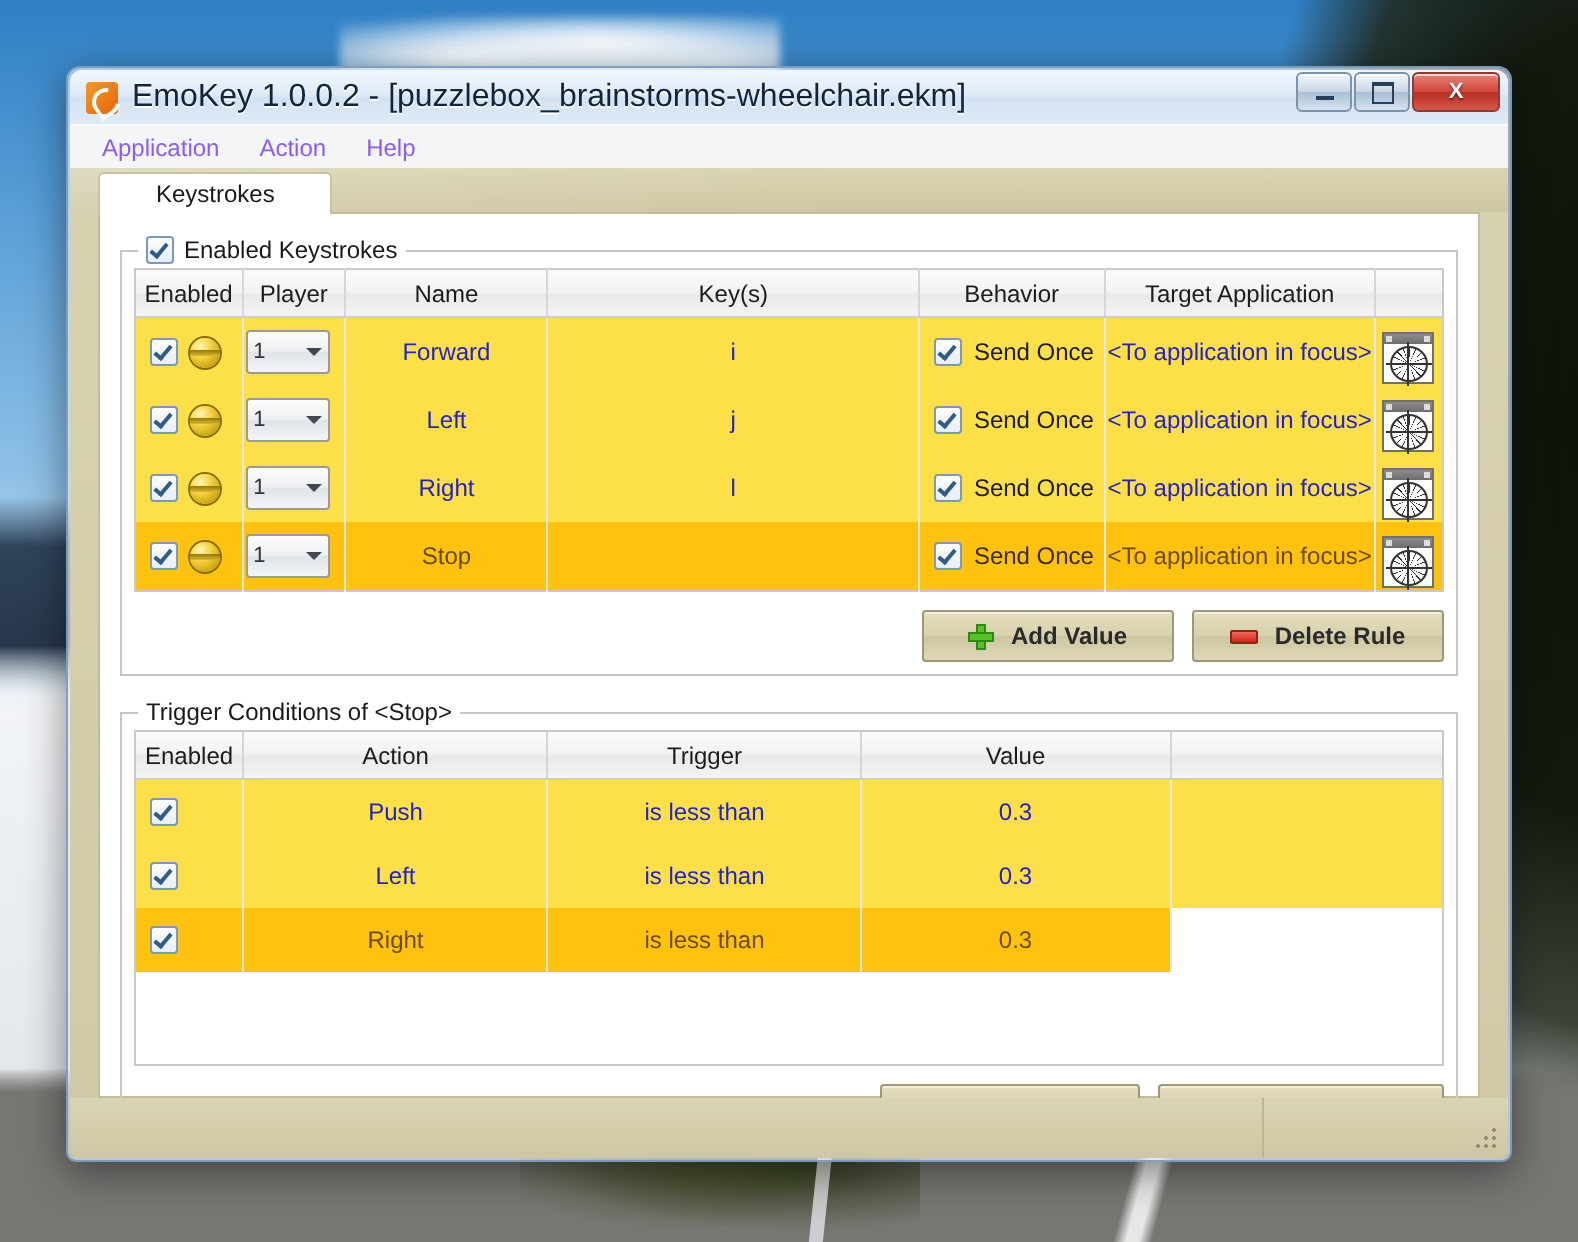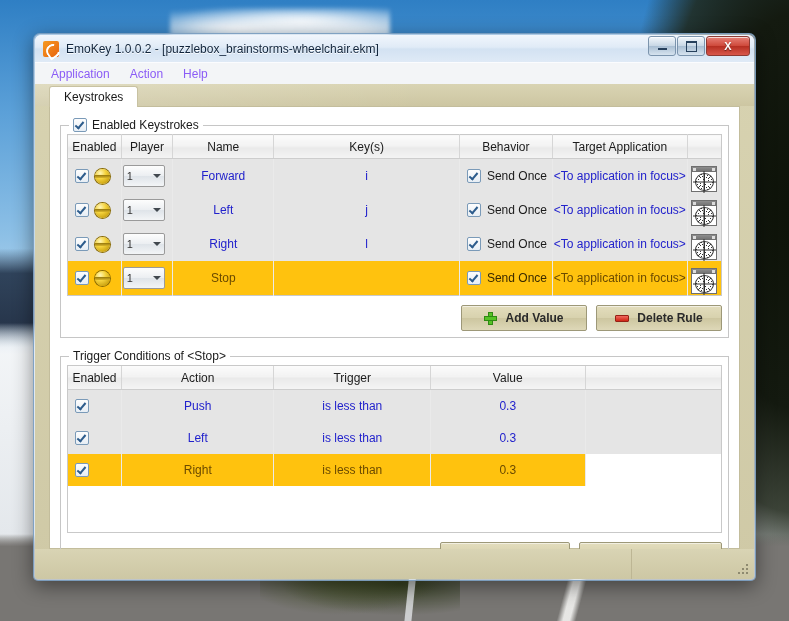--- a/index.html
+++ b/index.html
@@ -53,21 +53,21 @@
   #titlebar{
     height:27px;position:relative;
     background:linear-gradient(to bottom,#f1f6fc 0%, #e0ebf7 45%, #d3e2f2 52%, #dfeaf6 100%);
     border-bottom:1px solid rgba(255,255,255,.7);
     display:flex;align-items:center;
   }
   #appicon{width:16px;height:16px;margin-left:8px;border-radius:2px;
     background:linear-gradient(135deg,#f59a22,#e8630f);position:relative;flex:0 0 auto;}
   #appicon:after{content:"";position:absolute;left:3px;top:3px;width:10px;height:10px;
     border-radius:50% 50% 50% 0;border:2px solid #fff;border-right-color:transparent;transform:rotate(-35deg);}
-  #wintitle{margin-left:7px;font-size:12px;color:#10243b;text-shadow:0 1px 0 rgba(255,255,255,.9);
+  #wintitle{margin-left:7px;font-size:16px;color:#10243b;text-shadow:0 1px 0 rgba(255,255,255,.9);
     white-space:nowrap;overflow:hidden;}
   #wincontrols{position:absolute;right:4px;top:1px;display:flex;gap:1px;}
   .wbtn{width:26px;height:18px;border:1px solid #7b94ad;border-radius:3px;
     background:linear-gradient(to bottom,#f3f7fb,#c9d8e6 48%,#aabfd3 52%,#d6e3ef);
     display:flex;align-items:center;justify-content:center;font-size:11px;color:#26405c;
     box-shadow:0 1px 0 rgba(255,255,255,.7) inset;}
   .wbtn.close{width:42px;border-color:#8d3a33;
     background:linear-gradient(to bottom,#e88177,#cf4a3c 48%,#b62f22 52%,#d8574a);
     color:#fff;font-weight:bold;text-shadow:0 1px 1px rgba(0,0,0,.5);}
   .wglyph-min{display:block;width:9px;height:2px;background:#26405c;margin-top:6px;}
@@ -78,21 +78,21 @@
     display:flex;align-items:center;padding-left:6px;}
   .menuitem{font-size:12px;color:#8b5cf6;padding:3px 10px;}
 
   
   #client{position:absolute;left:0;right:0;top:49px;bottom:0;
     background:linear-gradient(to bottom,#d7d2b0 0%,#cfc9a6 100%);}
   #tabstrip{height:22px;position:relative;padding-left:14px;
     background:linear-gradient(to bottom,#d9d4b3 0%,#cdc6a2 100%);}
   #tabstrip:after{content:"";position:absolute;left:0;right:0;top:0;height:22px;
     background:linear-gradient(105deg, rgba(255,255,255,.18) 0%, rgba(255,255,255,0) 55%);}
-  .tab{position:absolute;left:14px;top:2px;height:20px;padding:0 14px;
+  .tab{position:absolute;left:14px;top:2px;height:20px;padding:0 28px;
     display:flex;align-items:center;font-size:12px;color:#1a1a1a;
     background:#fff;border:1px solid #c8c2a2;border-bottom:none;border-radius:3px 3px 0 0;z-index:2;}
   #panel{position:absolute;left:14px;right:14px;top:22px;bottom:30px;
     background:#fff;border:1px solid #c3bd9c;box-sizing:border-box;padding:10px 10px 6px 10px;}
   #statusbar{position:absolute;left:0;right:0;bottom:0;height:30px;
     background:linear-gradient(to bottom,#d9d4b4,#cdc7a4);}
   #statusbar .seg{position:absolute;right:0;top:0;bottom:0;width:122px;border-left:1px solid #bdb694;}
   #grip{position:absolute;right:4px;bottom:3px;width:12px;height:12px;
     background:
       radial-gradient(circle 1px at 9px 9px,#8e8a70 99%,transparent),
@@ -108,21 +108,21 @@
     font-size:12px;color:#1a1a1a;display:flex;align-items:center;gap:5px;}
 
   
   .cb{width:12px;height:12px;border:1px solid #7a9ab8;border-radius:2px;display:inline-block;
     background:linear-gradient(to bottom,#fdfdfd,#e7eef5);position:relative;vertical-align:-2px;flex:0 0 auto;}
   .cb:after{content:"";position:absolute;left:3px;top:1px;width:3px;height:7px;
     border:solid #2d5c8c;border-width:0 2px 2px 0;transform:rotate(40deg);}
 
   
   table{border-collapse:collapse;width:100%;table-layout:fixed;}
-  .grid{border:1px solid #c9c9c9;background:#e5e5e5;}
+  .grid{border:1px solid #c9c9c9;background:#fde047;}
   .grid thead th{
     height:21px;font-size:12px;font-weight:normal;color:#1c1c1c;
     background:linear-gradient(to bottom,#fbfbfb 0%,#f2f2f2 48%,#e9e9e9 52%,#f4f4f4 100%);
     border-right:1px solid #d6d6d6;border-bottom:1px solid #cdcdcd;
     text-align:center;}
   .grid thead th:last-child{border-right:none;}
   .grid td{font-size:12px;color:#2222cc;text-align:center;height:30px;
     border-right:1px solid #eaeaea;}
   .grid td.nb{border-right:none;}
   .grid tr.sel td{background:#ffc20e;color:#6b4a00;}

